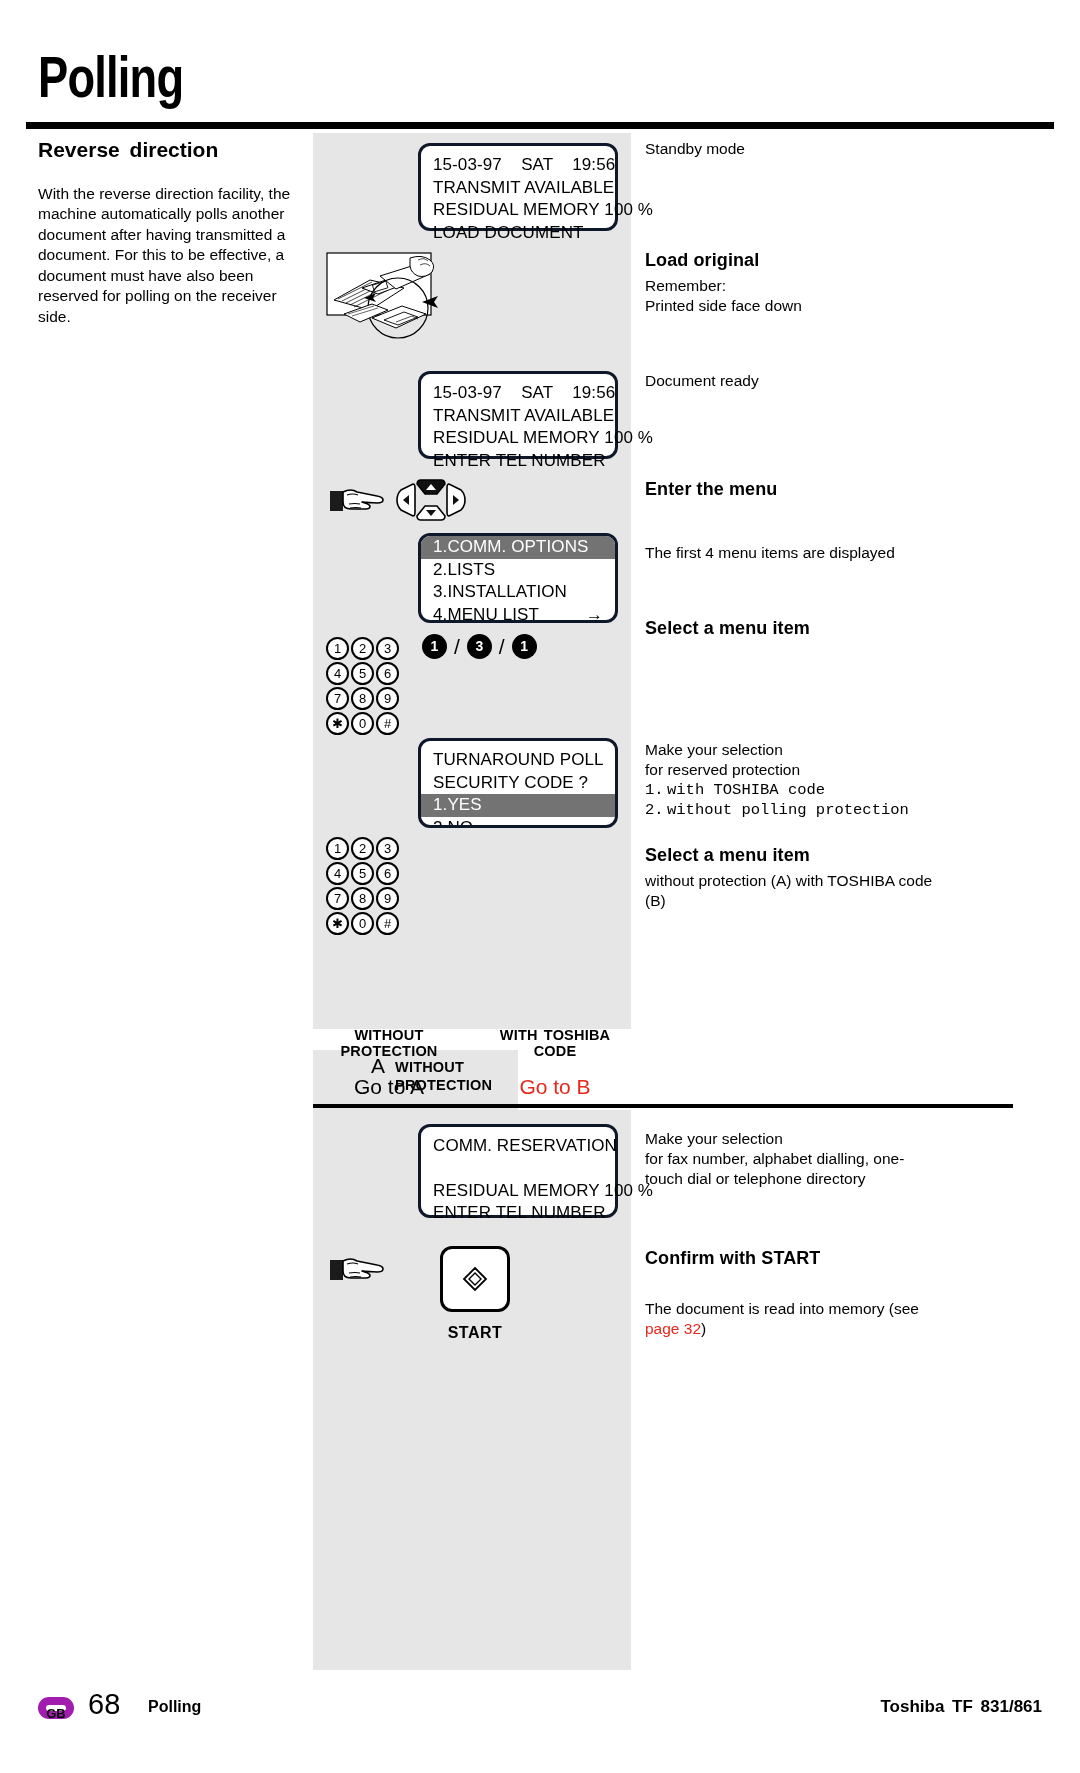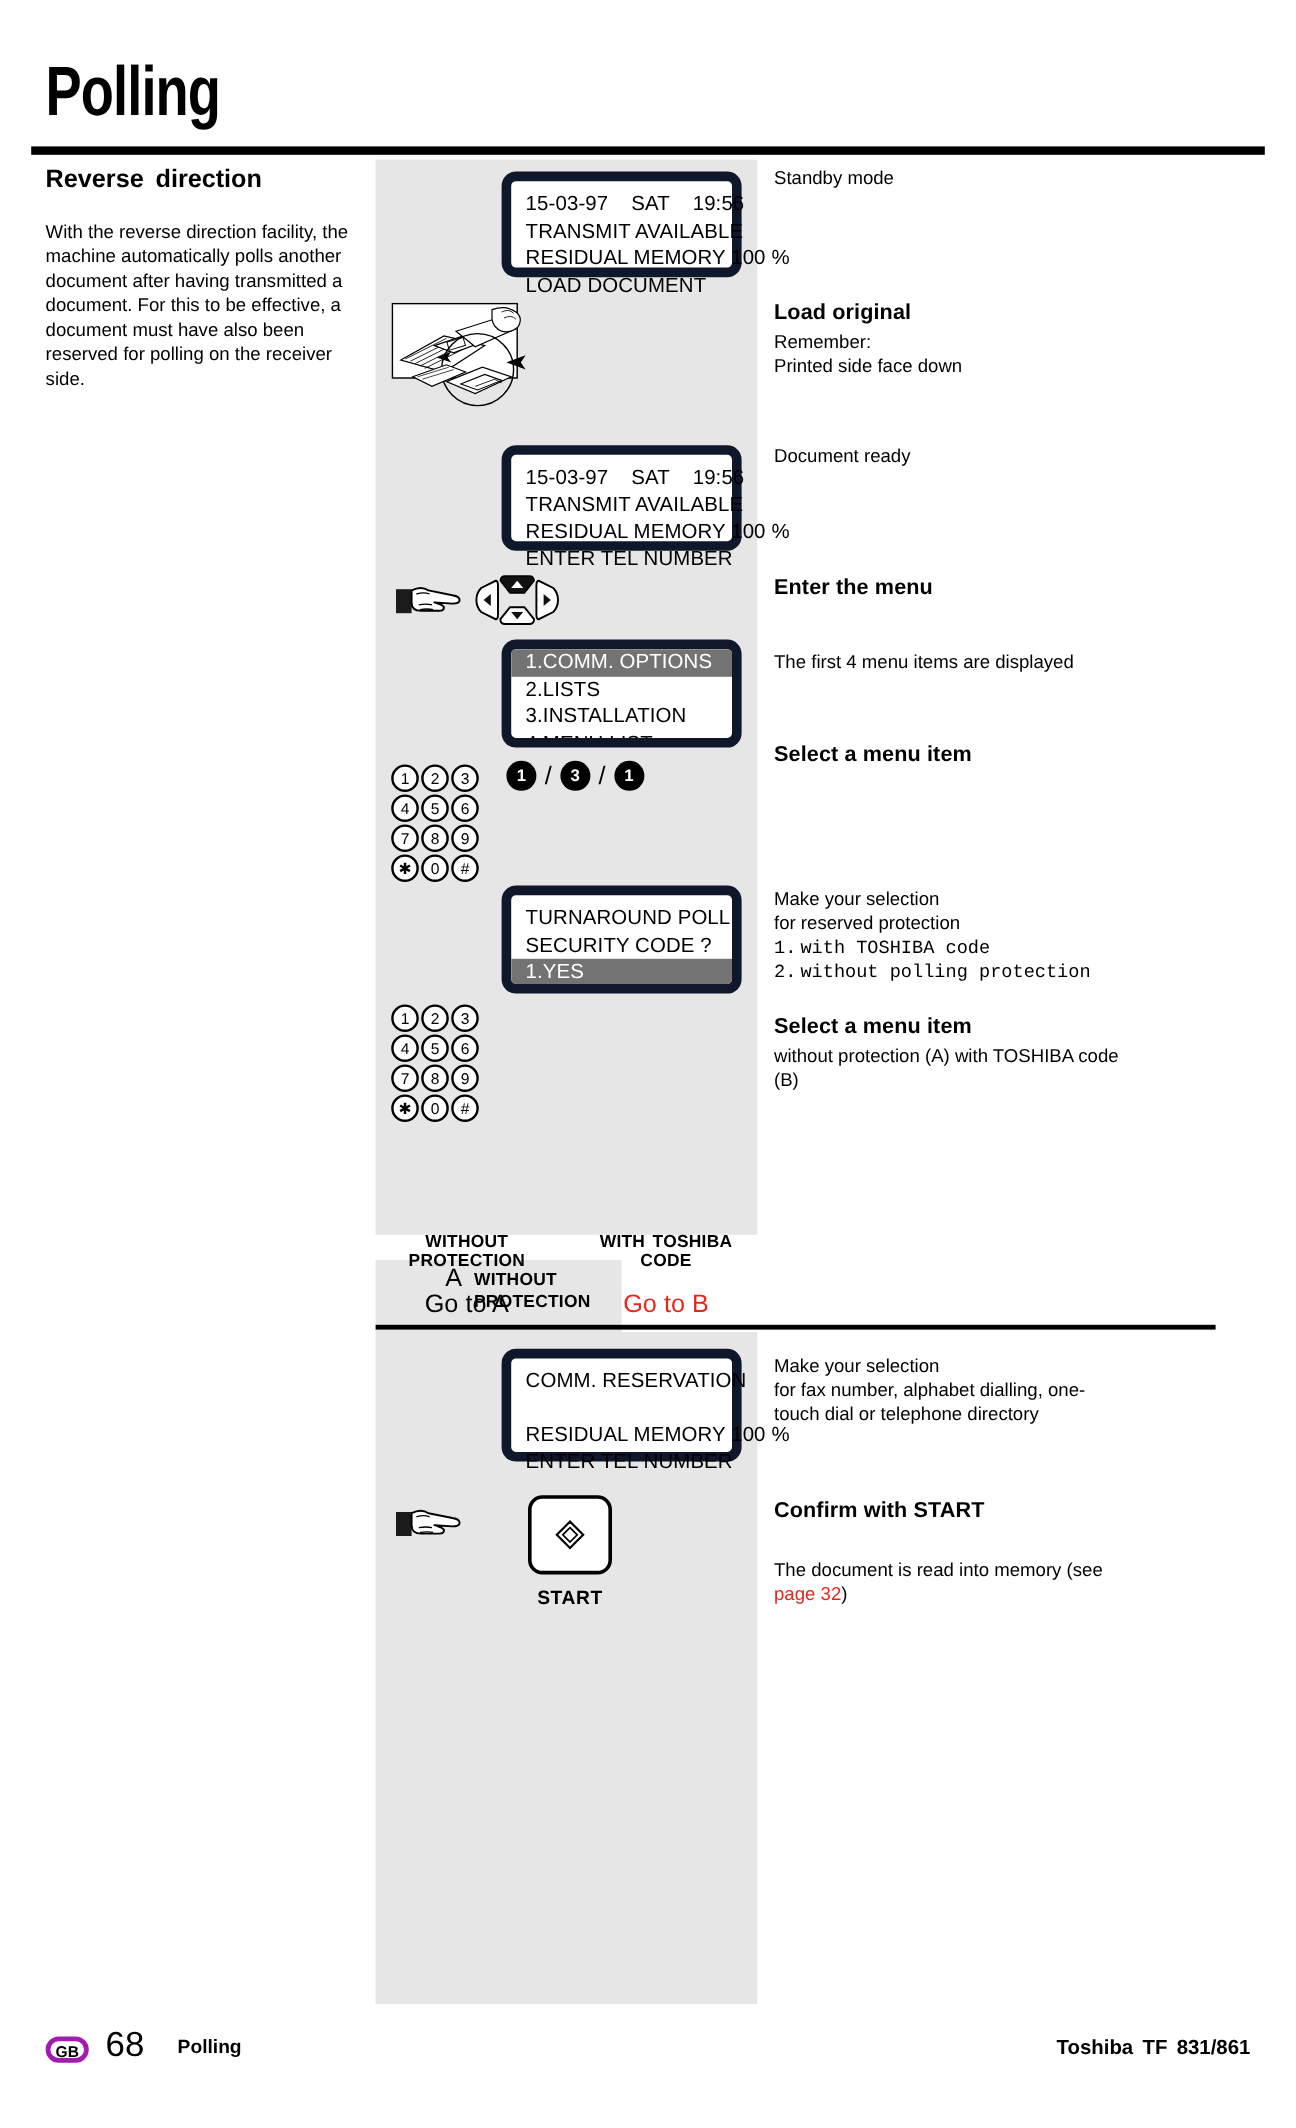--- a/index.html
+++ b/index.html
@@ -62,21 +62,21 @@
     background: #e6e6e6;
   }
   #grey-top   { left: 313px; top: 133px; width: 318px; height: 896px; }
   #grey-tabA  { left: 313px; top: 1050px; width: 205px; height: 60px; }
   #grey-bot   { left: 313px; top: 1110px; width: 318px; height: 560px; }
 
   
   .lcd {
     position: absolute;
     background: #ffffff;
-    border: 8px solid #0f172a;
+    border: 3px solid #0f172a;
     border-radius: 12px;
     box-sizing: border-box;
     padding: 8px 0 8px 0;
   }
   .lcd-line {
     font-size: 17px;
     line-height: 1.33;
     padding: 0 12px;
     white-space: pre;
     letter-spacing: 0.1px;
@@ -277,21 +277,21 @@
   .note-list { margin: 0; padding: 0; list-style: none; }
   .note-list li { font-size: 15.5px; line-height: 1.3; font-family: Liberation Mono, monospace; }
   .note-list .num { display: inline-block; width: 22px; }
 
   
   #footer-gb {
     position: absolute;
     left: 38px;
     top: 1697px;
     width: 36px; height: 22px;
-    border: 4px solid #a21caf;
+    border: 8px solid #a21caf;
     border-radius: 11px;
     box-sizing: border-box;
     font-size: 13px;
     font-weight: bold;
     text-align: center;
     line-height: 18px;
   }
   #footer-pagenum {
     position: absolute;
     left: 88px;

